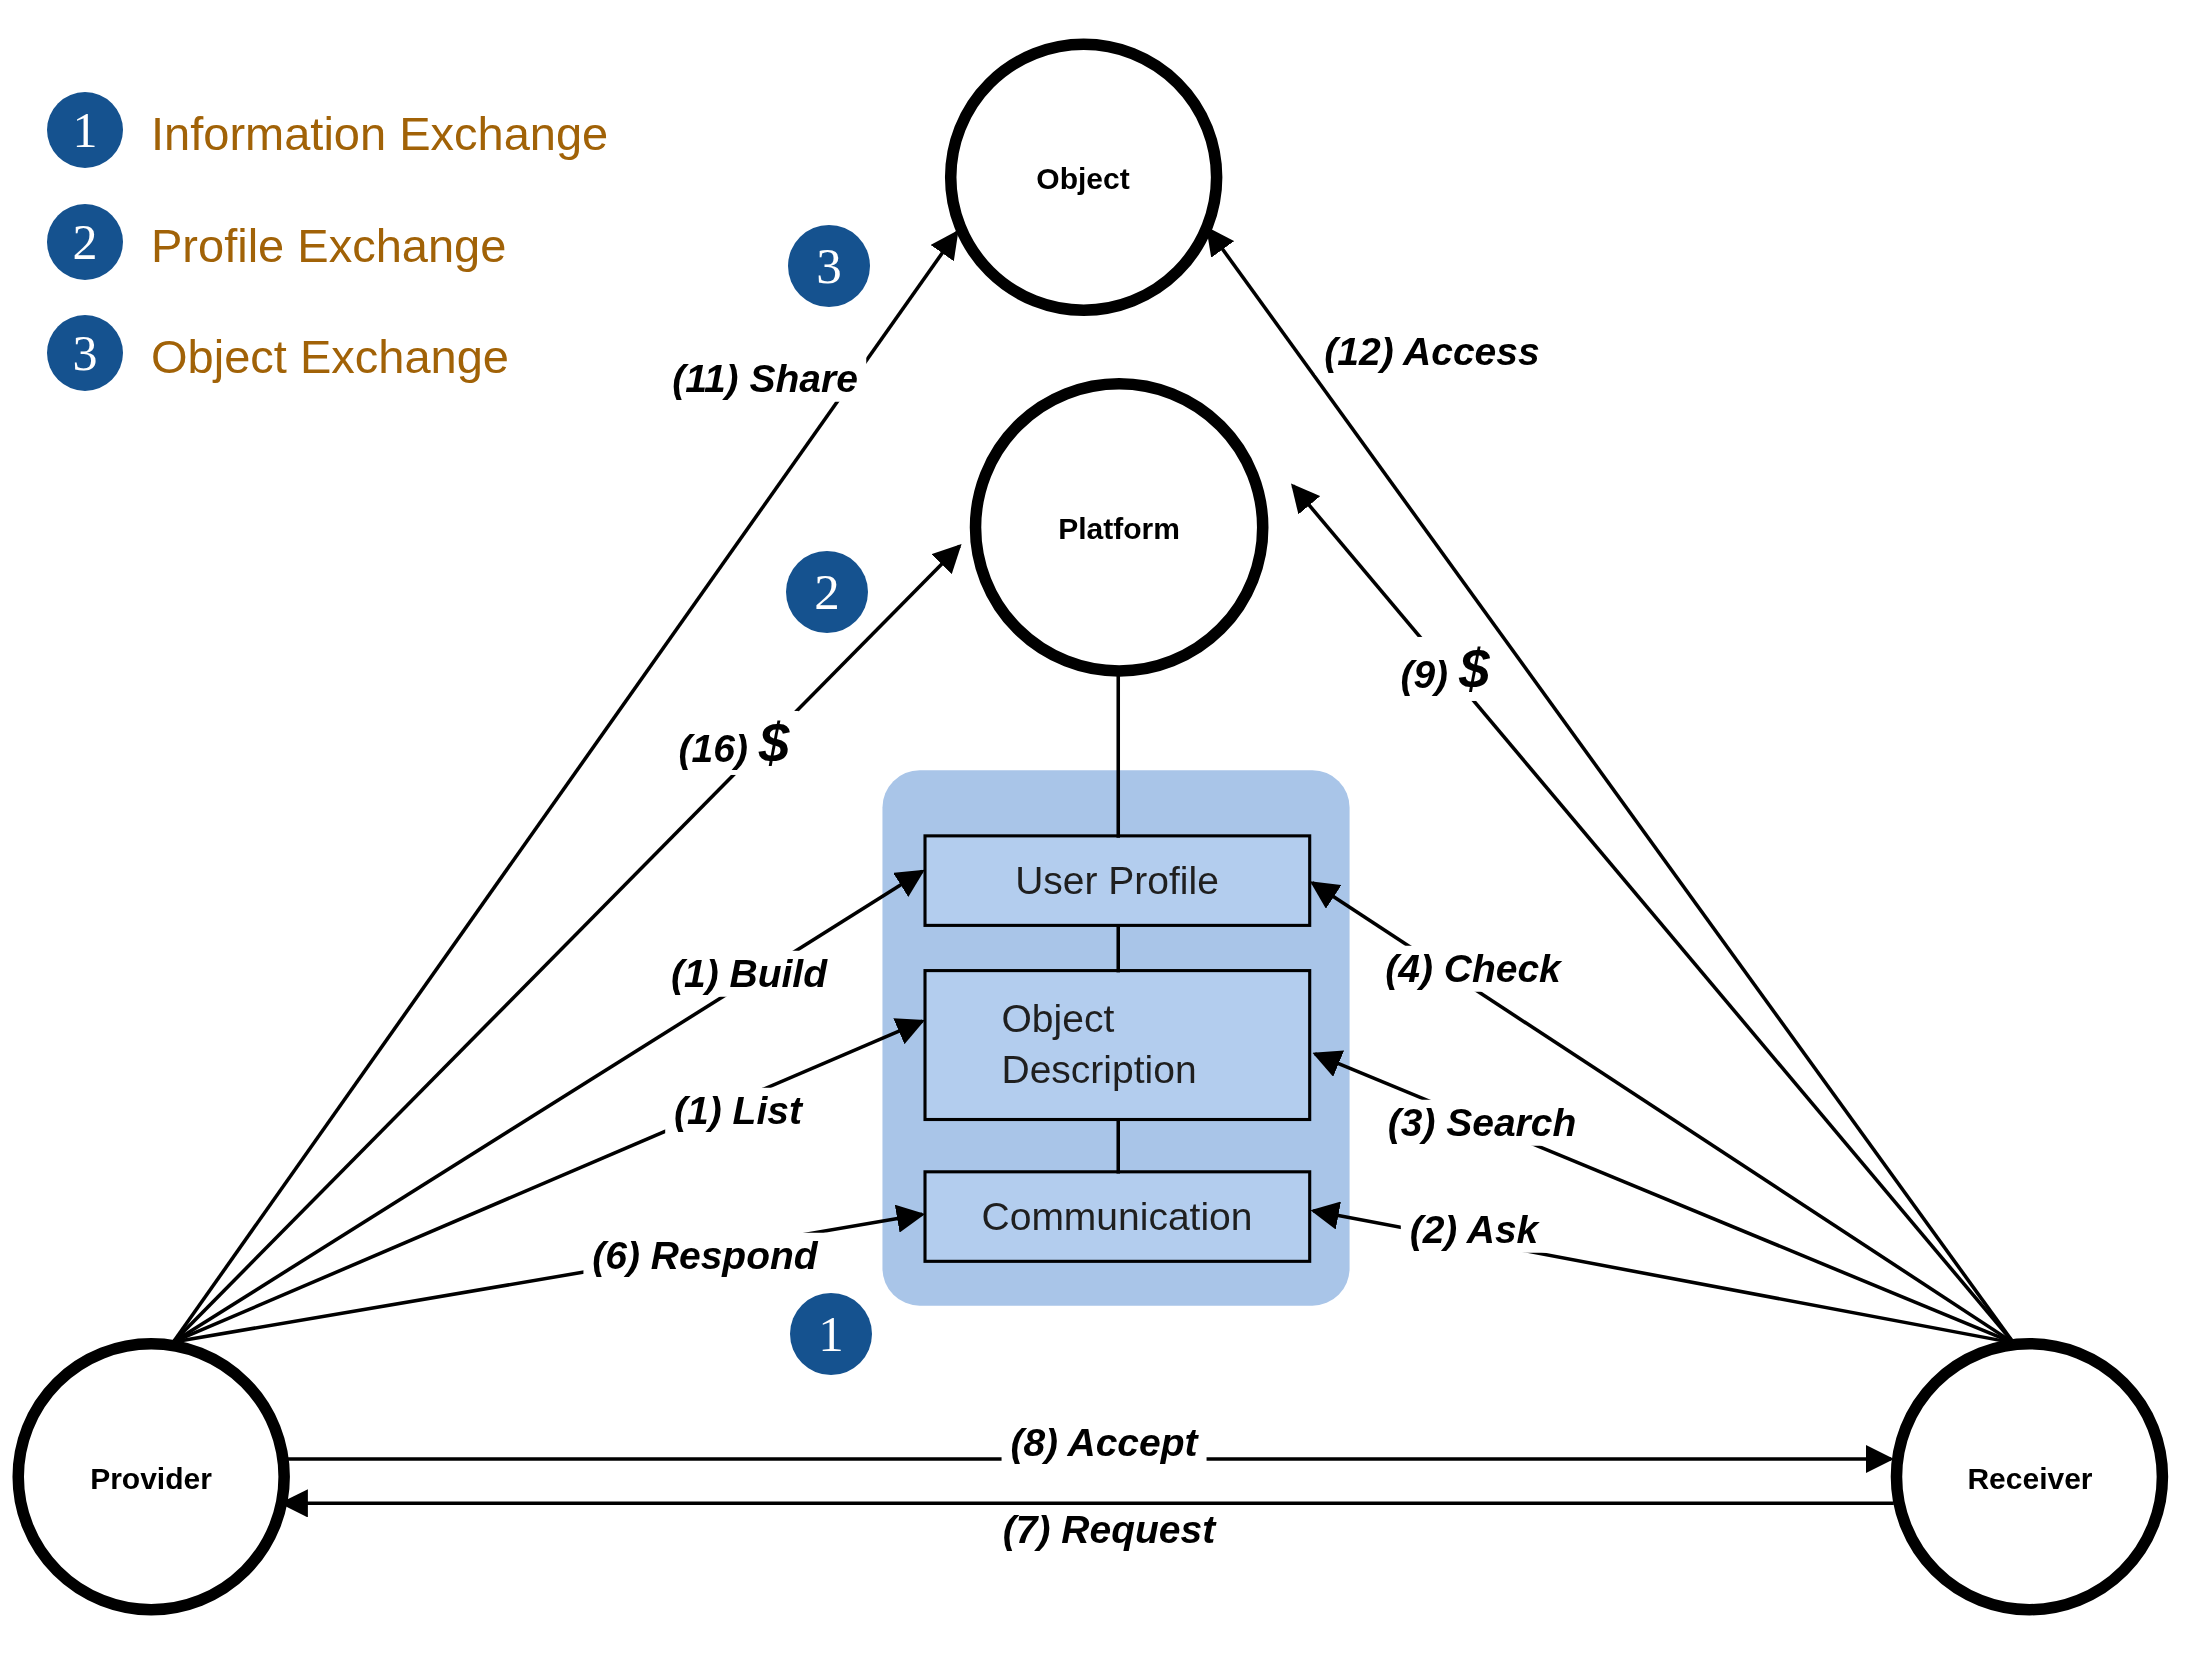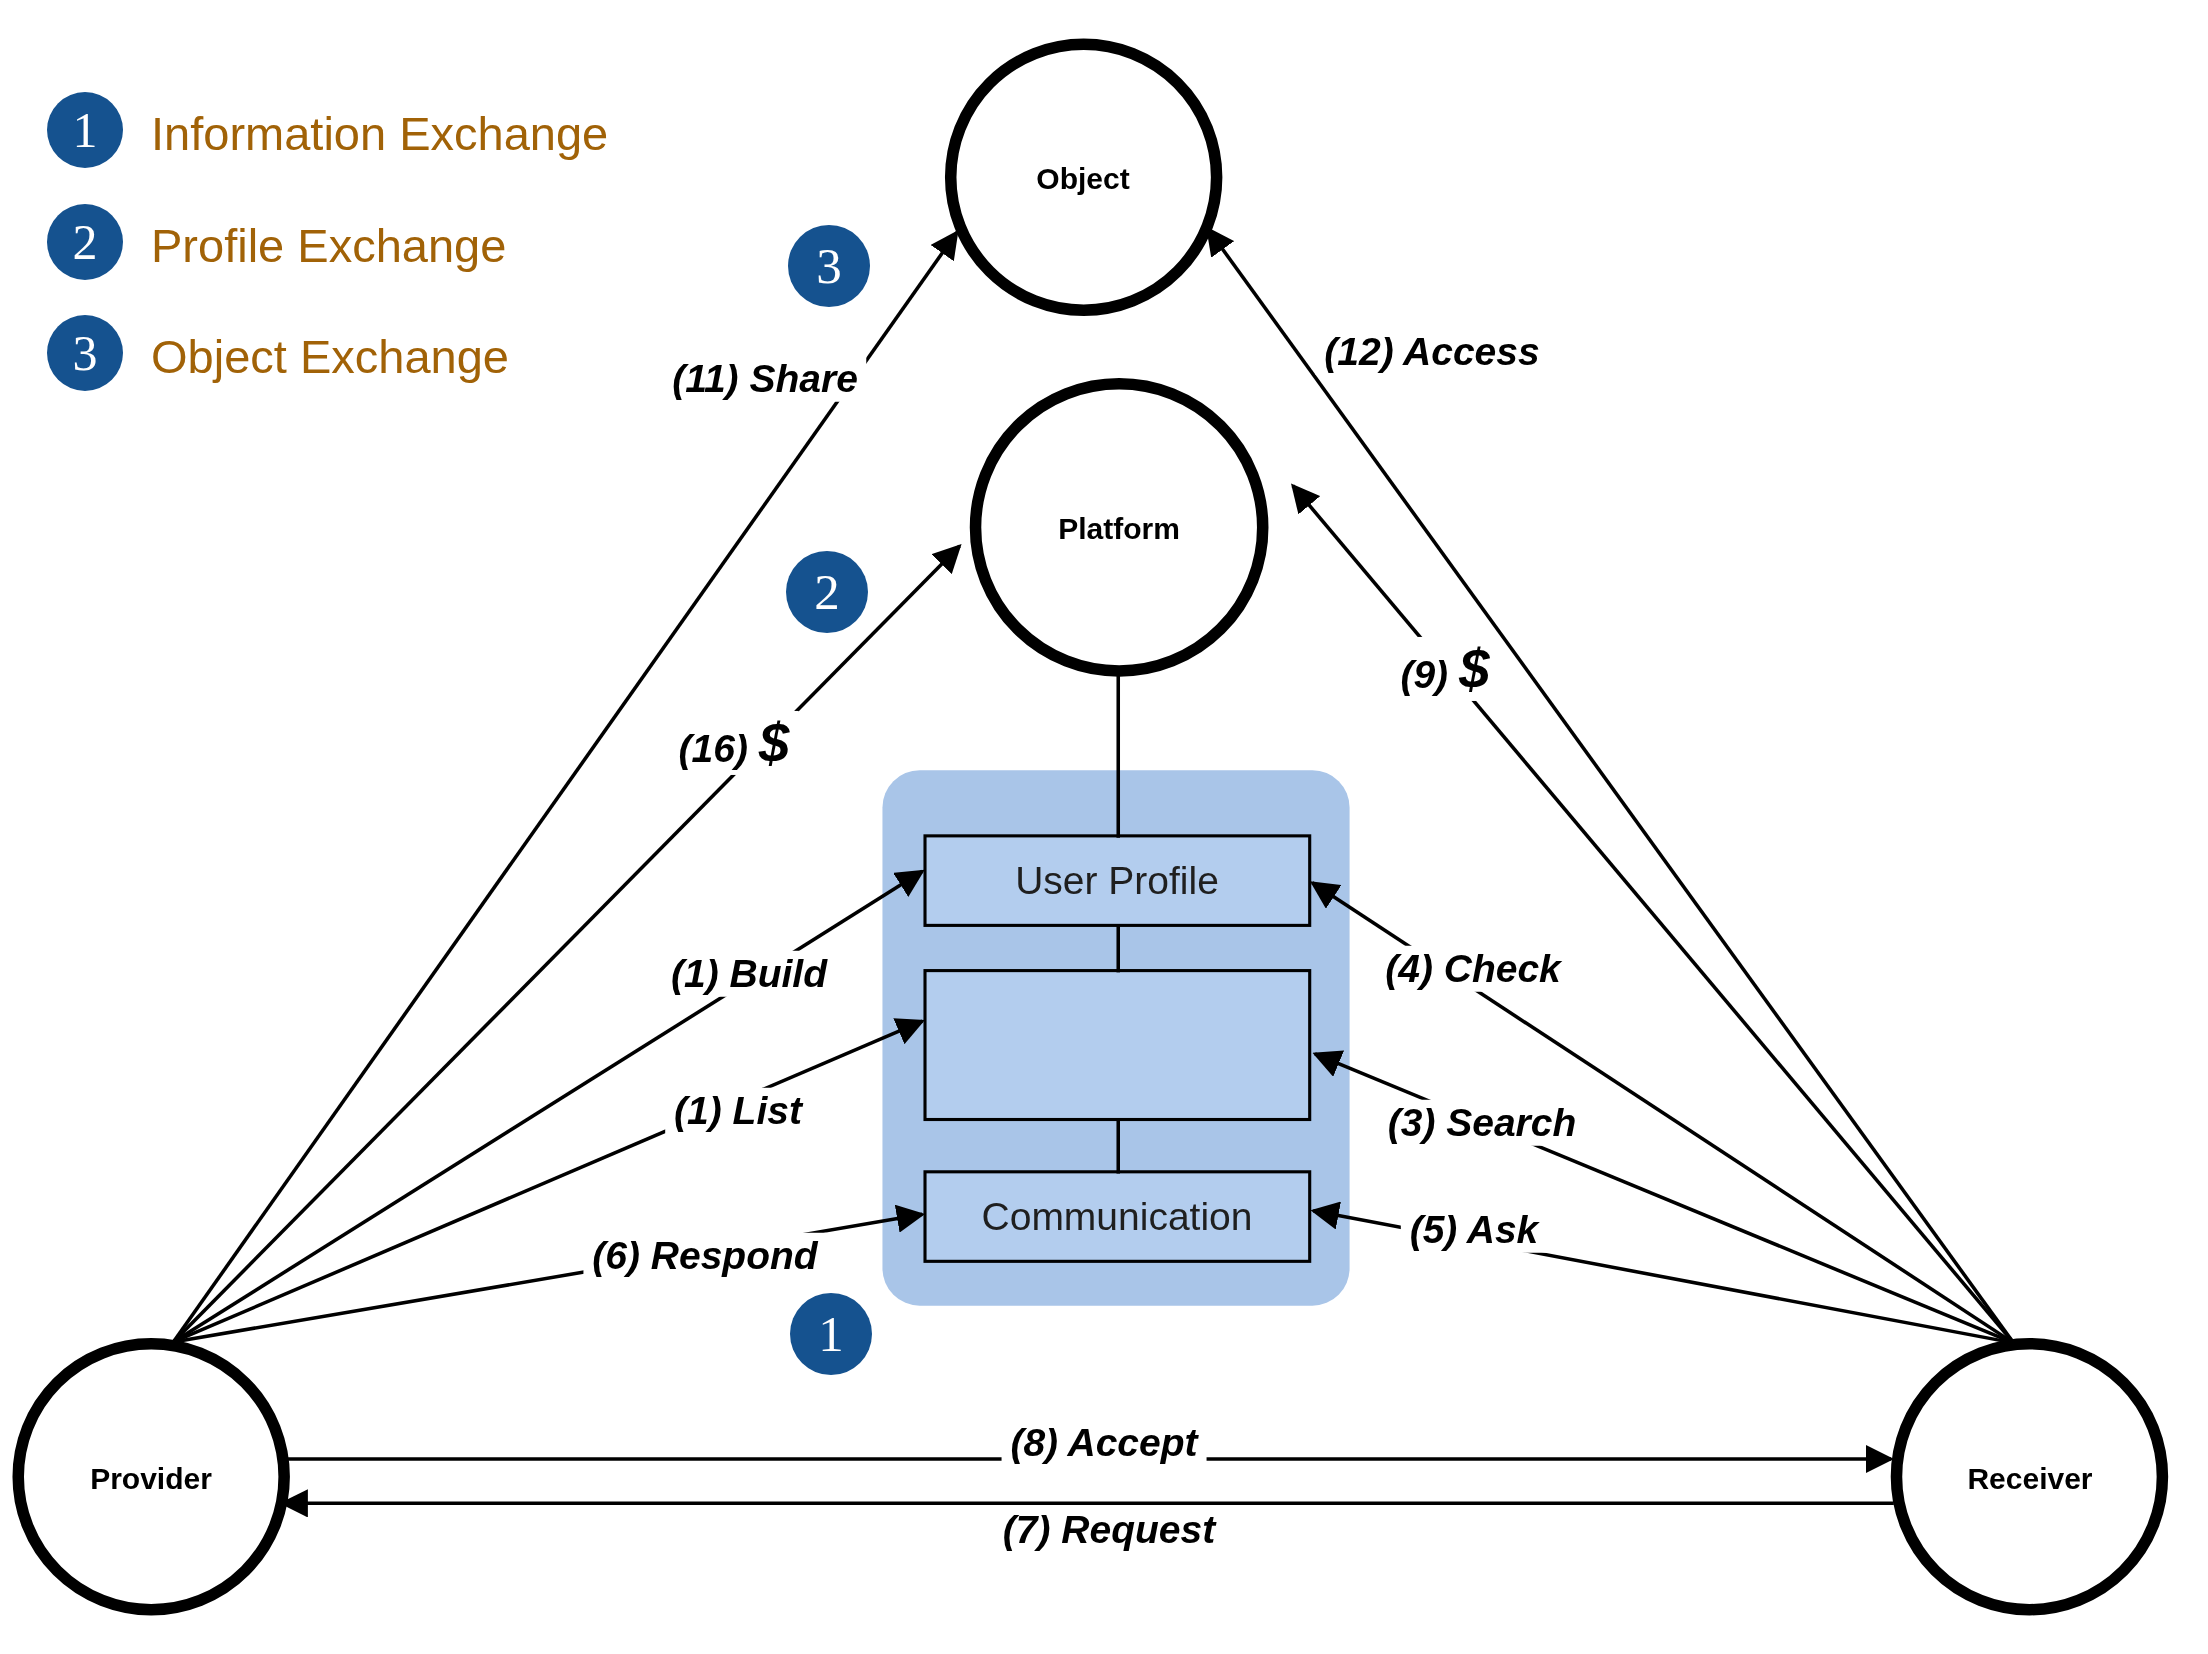--- a/index.html
+++ b/index.html
@@ -116,39 +116,40 @@
   <div class="marker-badge" style="left:829px;top:266px">3</div>
   <div class="marker-badge" style="left:827px;top:592px">2</div>
   <div class="marker-badge" style="left:831px;top:1334px">1</div>
 
   <div class="node-label" style="left:1083px;top:179px">Object</div>
   <div class="node-label" style="left:1119px;top:529px">Platform</div>
   <div class="node-label" style="left:151px;top:1479px">Provider</div>
   <div class="node-label" style="left:2030px;top:1479px">Receiver</div>
 
   <div class="comp-label" style="left:1117px;top:881px">User Profile</div>
+  <div class="comp-label wrap" style="left:1117px;top:1045px">Object Description</div>
   <div class="comp-label" style="left:1117px;top:1217px">Communication</div>
 
   <div class="flow-label" style="left:765px;top:379px">(11) Share</div>
   <div class="flow-label" style="left:1432px;top:352px">(12) Access</div>
 
   <div class="flow-label" style="left:734px;top:743px">
     <span>(16)</span>
     <span class="dollar">$</span>
   </div>
   <div class="flow-label" style="left:1445px;top:669px">
     <span>(9)</span>
     <span class="dollar">$</span>
   </div>
 
   <div class="flow-label" style="left:749px;top:974px">(1) Build</div>
   <div class="flow-label" style="left:738px;top:1111px">(1) List</div>
   <div class="flow-label" style="left:705px;top:1256px">(6) Respond</div>
 
   <div class="flow-label" style="left:1473px;top:969px">(4) Check</div>
   <div class="flow-label" style="left:1482px;top:1123px">(3) Search</div>
-  <div class="flow-label" style="left:1474px;top:1230px">(5) Ask</div>
+  <div class="flow-label" style="left:1474px;top:1230px">(2) Ask</div>
 
   <div class="flow-label" style="left:1104px;top:1443px">(8) Accept</div>
   <div class="flow-label" style="left:1109px;top:1530px">(7) Request</div>
 
 </div>
 
 
 </body></html>

